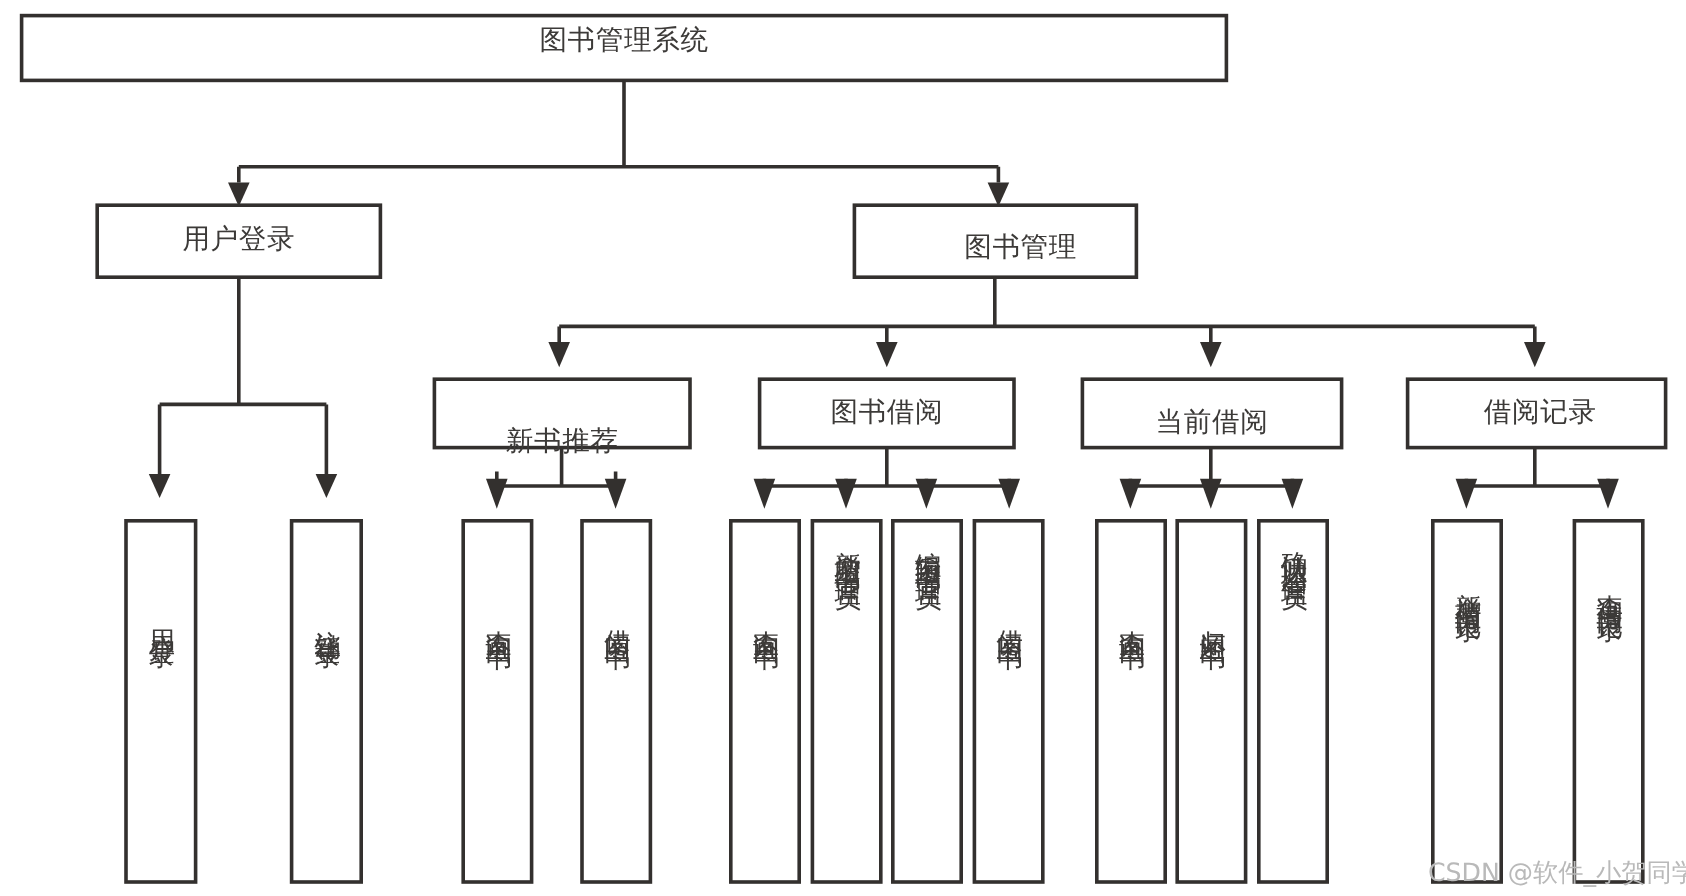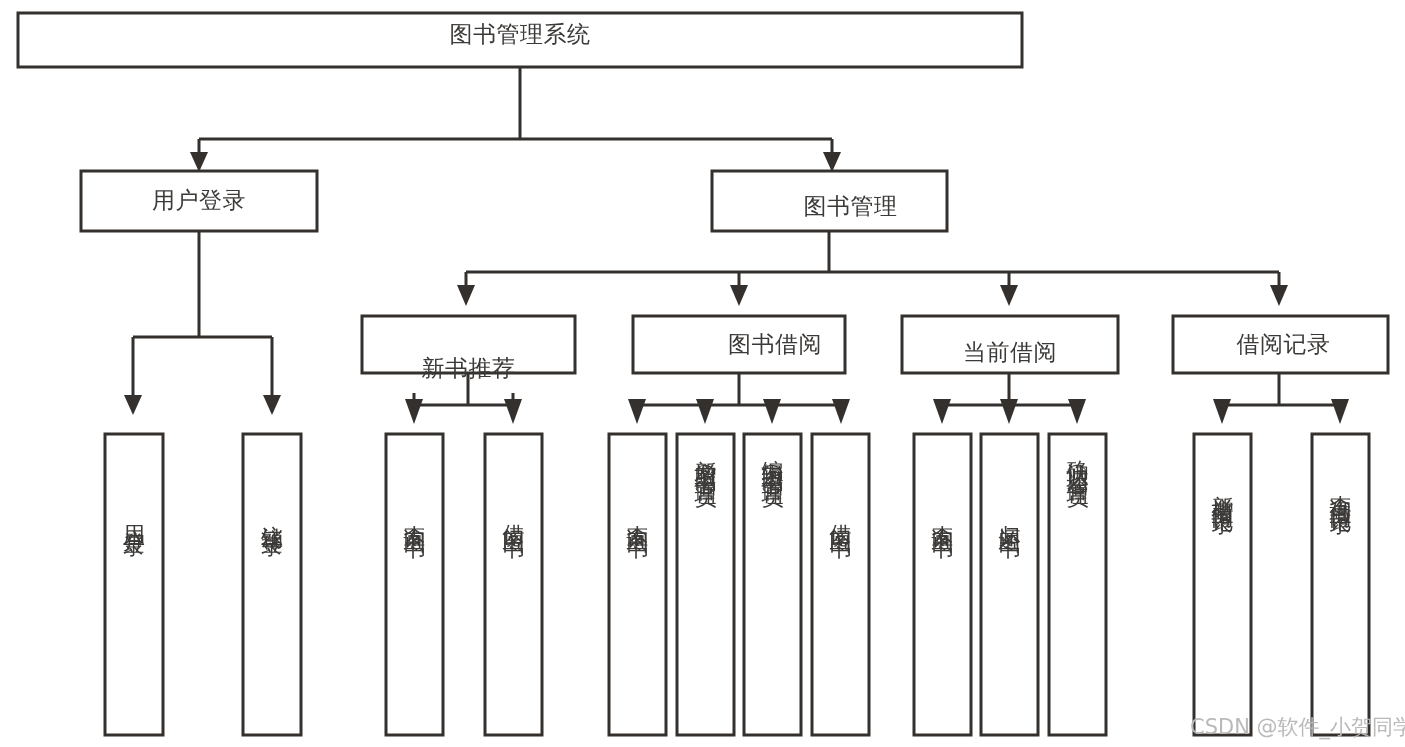--- a/index.html
+++ b/index.html
@@ -160,21 +160,21 @@
     <rect class="node-rect" x="1194" y="434" width="57" height="301"></rect>
     <rect class="node-rect" x="1312" y="434" width="57" height="301"></rect>
   </svg>
 
   <div class="node-label horiz" style="left:18px; top:13px; width:1004px; height:43px;">图书管理系统</div>
 
   <div class="node-label horiz" style="left:81px; top:171px; width:236px; height:60px;">用户登录</div>
   <div class="node-label horiz" style="left:712px; top:171px; width:235px; height:72px;margin-left:21px;">图书管理</div>
 
   <div class="node-label horiz" style="left:362px; top:316px; width:213px; height:57px;margin-top:24px;">新书推荐</div>
-  <div class="node-label horiz" style="left:633px; top:316px; width:212px; height:57px;margin-left:36px;">图书借阅</div>
+  <div class="node-label horiz" style="left:633px; top:316px; width:212px; height:57px;">图书借阅</div>
   <div class="node-label horiz" style="left:902px; top:316px; width:216px; height:74px;">当前借阅</div>
   <div class="node-label horiz" style="left:1173px; top:316px; width:221px; height:57px;">借阅记录</div>
 
   <div class="node-label vert" style="left:105px; top:507px; width:58px; height:228px;">用户登录</div>
   <div class="node-label vert" style="left:243px; top:507px; width:58px; height:228px;">注销登录</div>
 
   <div class="node-label vert" style="left:386px; top:507px; width:57px; height:228px;">查询图书</div>
   <div class="node-label vert" style="left:485px; top:507px; width:57px; height:228px;">借阅图书</div>
 
   <div class="node-label vert" style="left:609px; top:507px; width:57px; height:228px;">查询图书</div>

